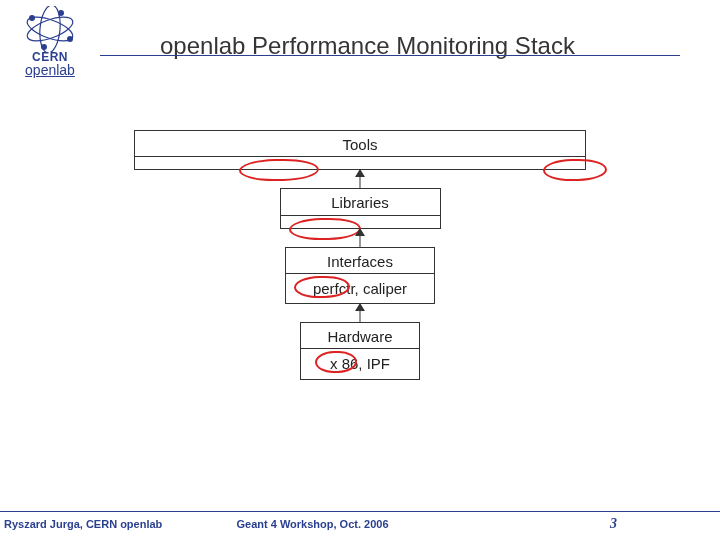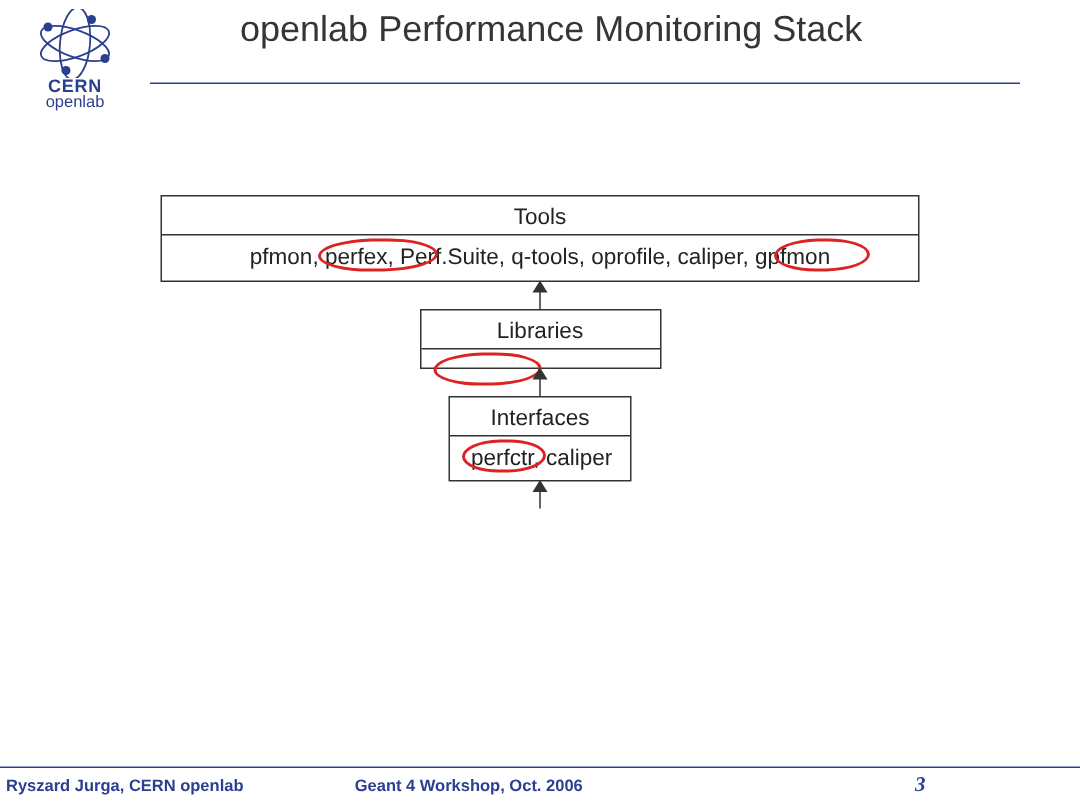--- a/index.html
+++ b/index.html
@@ -12,21 +12,21 @@
     overflow: hidden;
   }
   .header {
     position: relative;
     height: 66px;
     width: 100%;
   }
   .title {
     position: absolute;
     left: 160px;
-    top: 6px;
+    top: 32px;
     font-size: 24px;
     color: #353535;
     font-weight: 400;
   }
   .underline {
     position: absolute;
     left: 100px;
     top: 55px;
     width: 580px;
     height: 0;
@@ -43,23 +43,24 @@
   }
   .logo svg { display: block; margin: 0 auto; }
   .logo-text1 {
     font-weight: bold;
     font-size: 12px;
     color: #2a3f8f;
     letter-spacing: 0.5px;
     margin-top: -2px;
   }
   .logo-text2 {
-    font-size: 11px;
+    font-size: 14px;
     color: #2a3f8f;
     margin-top: -2px;
+    text-decoration: underline;
   }
 
   .stack {
     position: absolute;
     top: 130px;
     left: 0;
     width: 720px;
     display: flex;
     flex-direction: column;
     align-items: center;
@@ -173,25 +174,24 @@
     </svg>
     <div class="logo-text1">CERN</div>
     <div class="logo-text2">openlab</div>
   </div>
   <div class="title">openlab Performance Monitoring Stack</div>
   <div class="underline"></div>
 </div>
 
 <div class="stack">
 
-  <div class="layer" style="width:506px">
+  <div class="layer" style="width:452px">
     <div class="box">
       <div class="box-title">Tools</div>
       <div class="box-items">
-        <span class="text-line">pfmon, perfex, Perf.Suite, q-tools, oprofile, caliper, gpfmon</span>
         <div class="ovals">
           <div class="oval" style="left:104px; top:2px; width:80px; height:22px;"></div>
           <div class="oval" style="left:408px; top:2px; width:64px; height:22px;"></div>
         </div>
       </div>
     </div>
   </div>
 
   <div class="arrow"></div>
 
@@ -201,34 +201,45 @@
       <div class="box-items">
         <div class="ovals">
           <div class="oval" style="left:8px; top:2px; width:72px; height:22px;"></div>
         </div>
       </div>
     </div>
   </div>
 
   <div class="arrow"></div>
 
-  <div class="layer" style="width:122px">
+  <div class="layer" style="width:150px">
     <div class="box">
       <div class="box-title">Interfaces</div>
       <div class="box-items">
         <span class="text-line">perfctr, caliper</span>
         <div class="ovals">
           <div class="oval" style="left:8px; top:2px; width:56px; height:22px;"></div>
         </div>
       </div>
     </div>
   </div>
 
   <div class="arrow"></div>
 
+  <div class="layer" style="width:120px">
+    <div class="box">
+      <div class="box-title">Hardware</div>
+      <div class="box-items">
+        <span class="text-line">x 86, IPF</span>
+        <div class="ovals">
+          <div class="oval" style="left:14px; top:2px; width:42px; height:22px;"></div>
+        </div>
+      </div>
+    </div>
+  </div>
 
 </div>
 
 <div class="footer-line"></div>
 <div class="footer">
   <div class="footer-left">Ryszard Jurga, CERN openlab</div>
   <div class="footer-center">Geant 4 Workshop, Oct. 2006</div>
   <div class="footer-right">3</div>
 </div>
 

